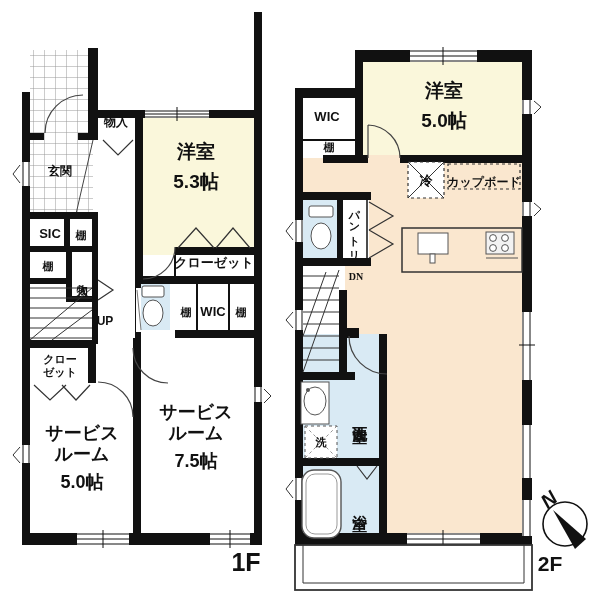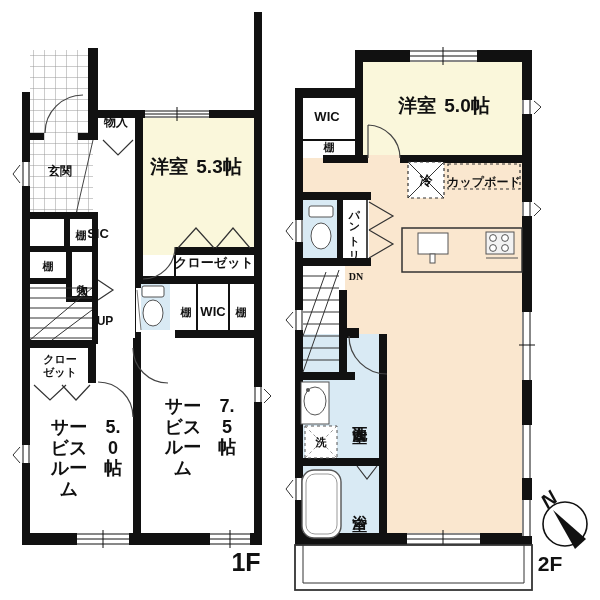--- a/index.html
+++ b/index.html
@@ -5,21 +5,21 @@
   html,body{margin:0;padding:0;background:#ffffff;}
   .canvas{position:relative;width:600px;height:600px;background:#ffffff;overflow:hidden;
           font-family:"Liberation Sans","DejaVu Sans",sans-serif;color:#111;}
   .canvas svg{position:absolute;left:0;top:0;}
   .lbl{position:absolute;transform:translate(-50%,-50%);white-space:nowrap;
        font-weight:600;color:#111;text-align:center;line-height:1.15;}
   .lbl.v{writing-mode:vertical-rl;text-orientation:upright;letter-spacing:1px;}
   .lbl.wrap{white-space:normal;word-break:break-all;}
   .north{position:absolute;transform:translate(-50%,-50%) rotate(-40deg);
          font-weight:700;font-style:italic;font-size:20px;}
-  .block{display:flex;flex-direction:row;align-items:flex-start;gap:8px;}
+  .block{display:flex;flex-direction:column;align-items:center;gap:8px;}
 </style>
 </head>
 <body>
 
 <div class="canvas">
 <svg width="600" height="600" viewBox="0 0 600 600">
   <defs>
     <pattern id="tilep" width="11" height="11" patternUnits="userSpaceOnUse">
       <rect width="11" height="11" fill="#ffffff"></rect>
       <path d="M11 0H0V11" stroke="#999" stroke-width="1" fill="none"></path>
@@ -240,21 +240,21 @@
     <polygon points="553,510 586,539 575,549" fill="#111"></polygon>
   </g>
 </svg>
 
 <div class="lbl" style="left:60px;top:172px;font-size:12px;">玄関</div>
 <div class="lbl" style="left:116px;top:123px;font-size:12px;">物入</div>
 <div class="lbl block" style="left:196px;top:167px;font-size:19px;">
   <span>洋室</span>
   <span>5.3帖</span>
 </div>
-<div class="lbl" style="left:50px;top:234px;font-size:13px;margin-left:48px;">SIC</div>
+<div class="lbl" style="left:50px;top:234px;font-size:13px;">SIC</div>
 <div class="lbl" style="left:81px;top:235px;font-size:11px;">棚</div>
 <div class="lbl" style="left:48px;top:266px;font-size:11px;">棚</div>
 <div class="lbl v" style="left:82px;top:276px;font-size:11px;">物入</div>
 <div class="lbl" style="left:105px;top:322px;font-size:12px;">UP</div>
 <div class="lbl" style="left:214px;top:263px;font-size:13px;">クローゼット</div>
 <div class="lbl" style="left:186px;top:312px;font-size:11px;">棚</div>
 <div class="lbl" style="left:213px;top:312px;font-size:13px;">WIC</div>
 <div class="lbl" style="left:241px;top:312px;font-size:11px;">棚</div>
 <div class="lbl wrap" style="left:60px;top:366px;font-size:11px;width:40px;">クローゼット</div>
 <div class="lbl block wrap" style="left:82px;top:458px;font-size:18px;width:80px;">

